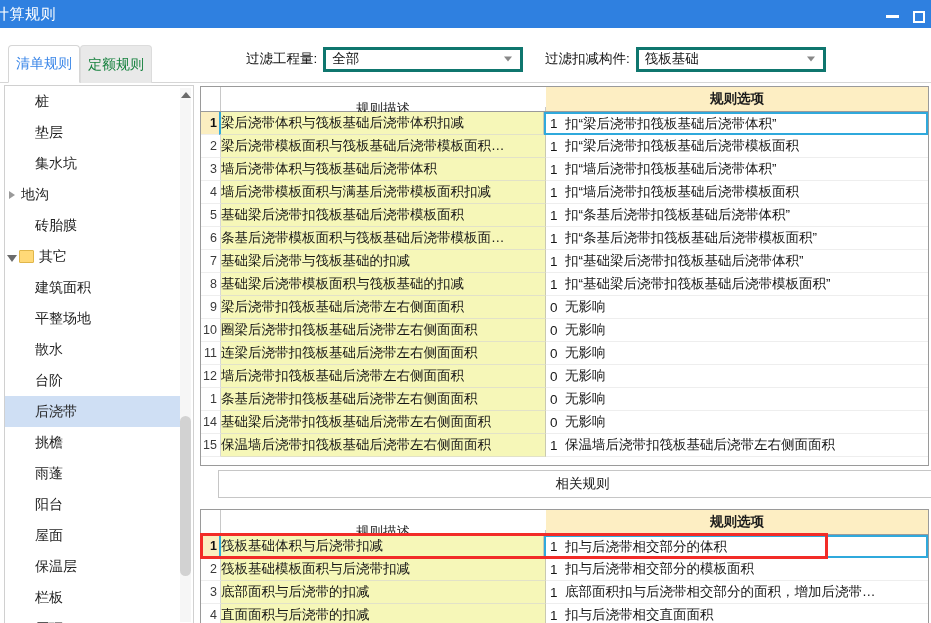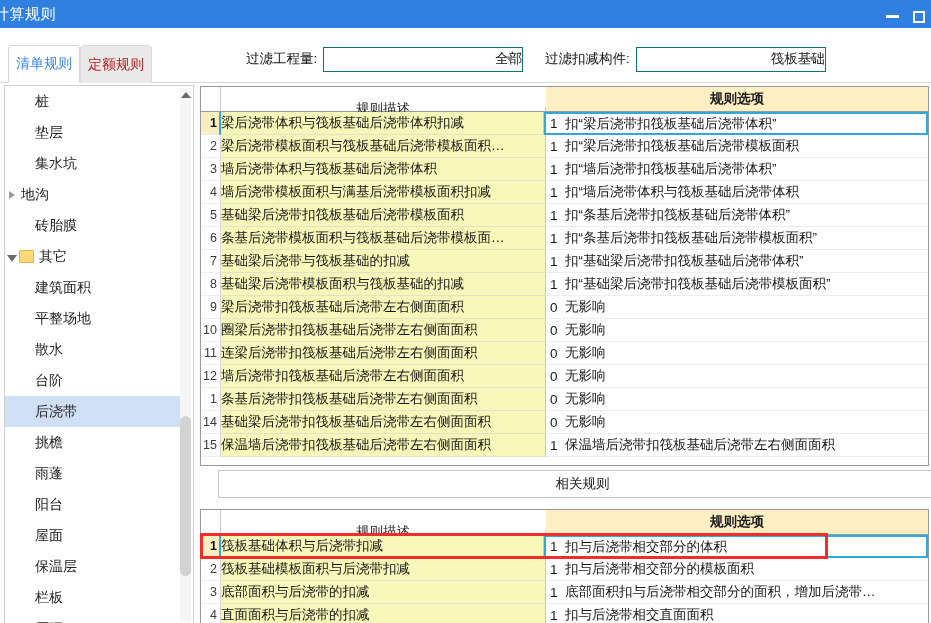--- a/index.html
+++ b/index.html
@@ -42,33 +42,33 @@
     position: absolute; top: 12px; height: 38px;
     display: flex; align-items: center; justify-content: center;
     font-size: 14px; border-radius: 4px 4px 0 0;
   }
   .tab.active {
     left: 8px; width: 72px; color: #3a86e8; background: #ffffff;
     border: 1px solid #d6d6d6; border-bottom: 1px solid #ffffff;
     z-index: 3;
   }
   .tab.inactive {
-    left: 80px; width: 72px; color: #b91c1c; background: #e9e9e9;
+    left: 80px; width: 72px; color: #15803d; background: #e9e9e9;
     border: 1px solid #dcdcdc; border-bottom: none;
     z-index: 2;
   }
 
   
   .filter-area { position: absolute; top: 44px; height: 30px; display: flex; align-items: center; }
   #filter-qty { left: 246px; }
   #filter-ded { left: 545px; }
   .filter-label { font-size: 13.5px; color: #111111; white-space: nowrap; margin-right: 6px; }
   .combo {
-    height: 25px; border: 1px solid #0f766e; background: #ffffff;
-    display: flex; align-items: center; position: relative; justify-content: flex-end;
+    height: 25px; border: 3px solid #0f766e; background: #ffffff;
+    display: flex; align-items: center; position: relative;
   }
   #combo-qty { width: 200px; }
   #combo-ded { width: 190px; }
   .combo-value { font-size: 13.5px; color: #111111; padding-left: 6px; white-space: nowrap; }
   .combo-arrow {
     position: absolute; right: 8px; top: 50%; transform: translateY(-50%);
     width: 0; height: 0; border-left: 4px solid transparent;
     border-right: 4px solid transparent; border-top: 5px solid #888888;
   }
 
@@ -342,21 +342,21 @@
         <div class="c-opt">
           <span class="opt-code">1</span>
           <span>扣“墙后浇带扣筏板基础后浇带体积”</span>
         </div>
       </div>
       <div class="row">
         <div class="c-num">4</div>
         <div class="c-desc">墙后浇带模板面积与满基后浇带模板面积扣减</div>
         <div class="c-opt">
           <span class="opt-code">1</span>
-          <span>扣“墙后浇带体积与筏板基础后浇带体积</span>
+          <span>扣“墙后浇带扣筏板基础后浇带模板面积</span>
         </div>
       </div>
       <div class="row">
         <div class="c-num">5</div>
         <div class="c-desc">基础梁后浇带扣筏板基础后浇带模板面积</div>
         <div class="c-opt">
           <span class="opt-code">1</span>
           <span>扣“条基后浇带扣筏板基础后浇带体积”</span>
         </div>
       </div>

